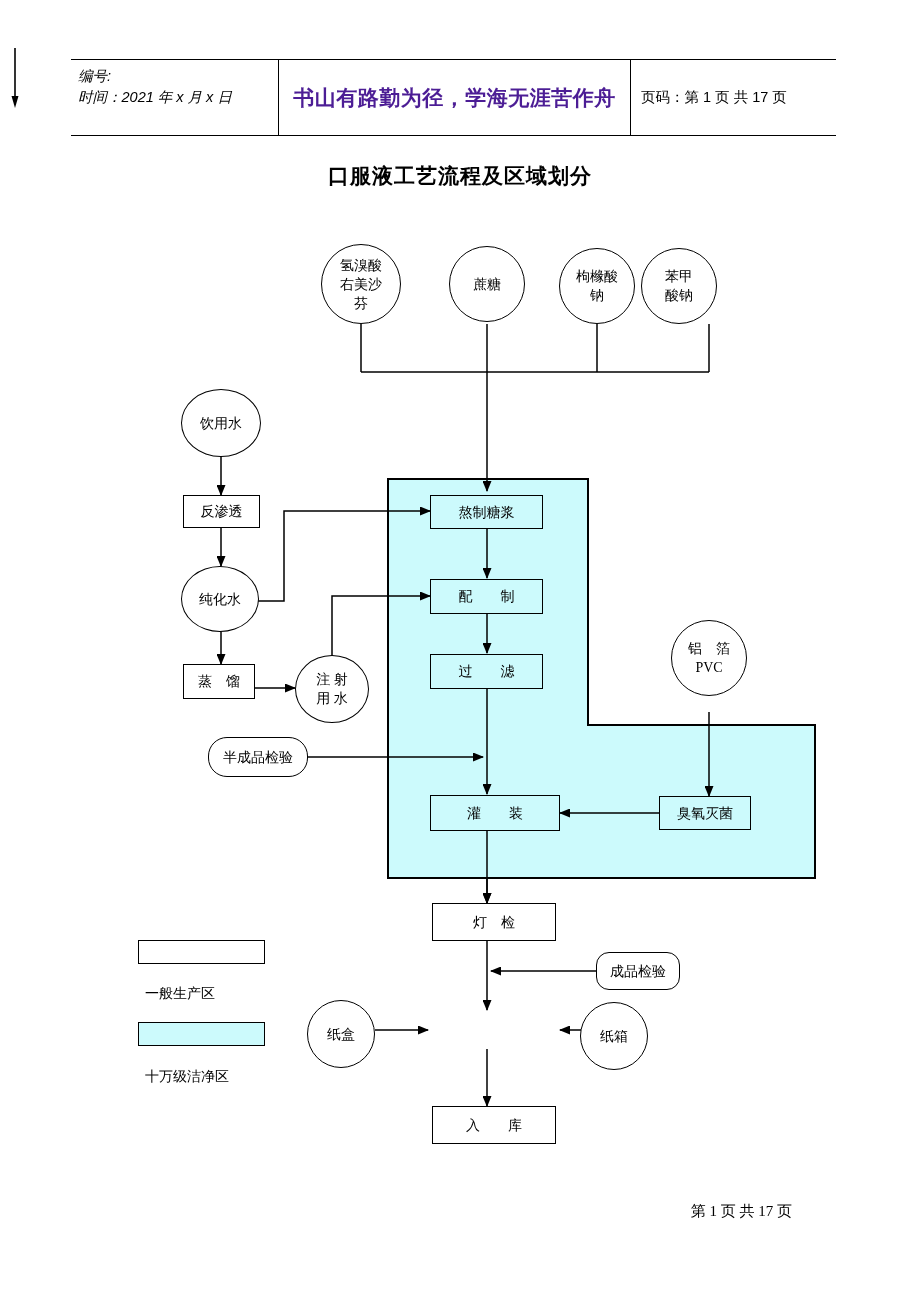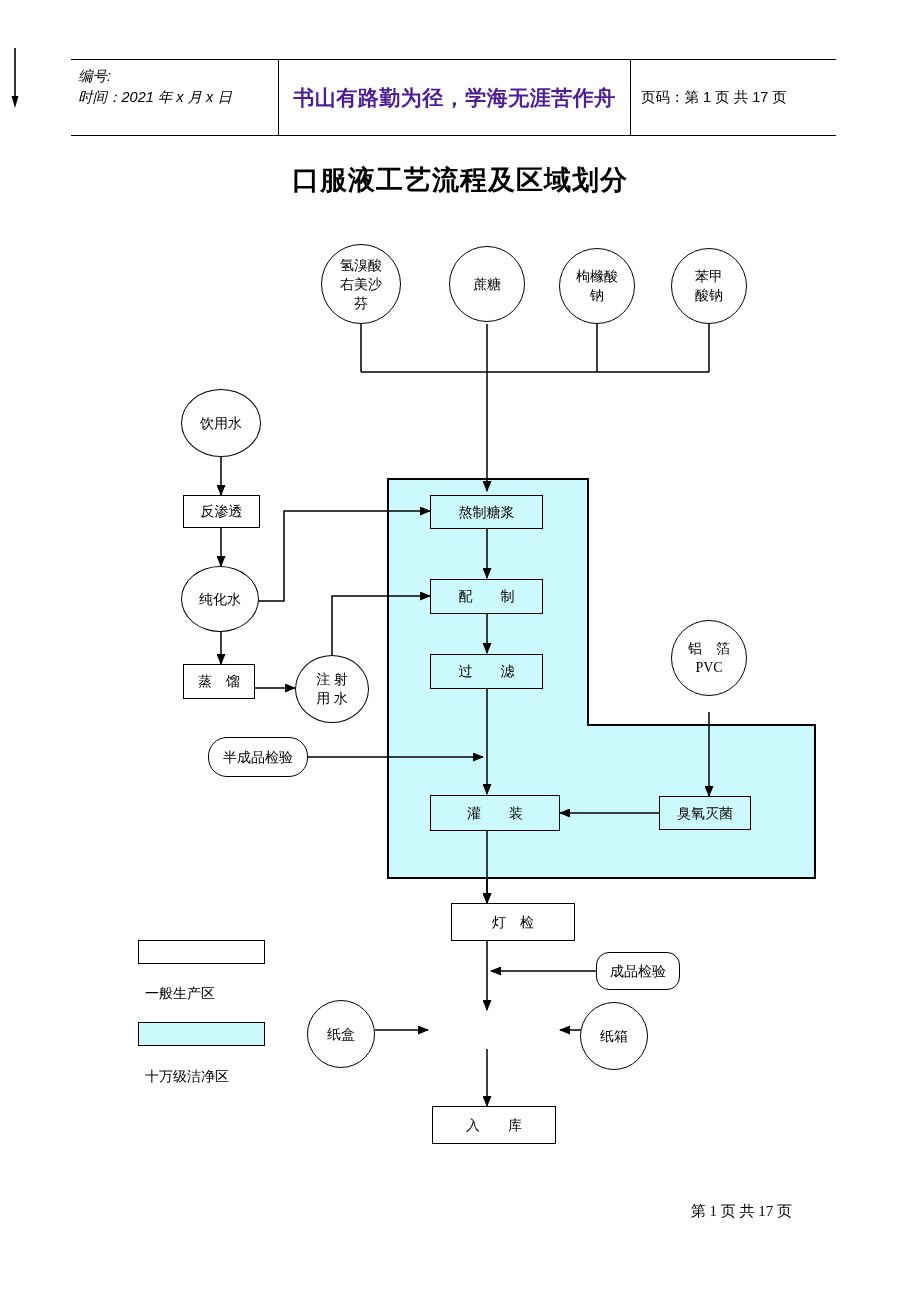--- a/index.html
+++ b/index.html
@@ -44,21 +44,21 @@
     white-space:nowrap;
     font-family:"Liberation Serif","DejaVu Serif",serif;
   }
   .hdr-page{font-size:14.5px;white-space:nowrap;}
   
   .margin-arrow{position:absolute;left:10px;top:48px;width:10px;height:60px;}
   
   .title{
     position:absolute; left:0; top:162px; width:920px;
     text-align:center;
-    font-size:27px;
+    font-size:21px;
     font-weight:bold;
     letter-spacing:1px;
     font-family:"Liberation Serif","DejaVu Serif",serif;
   }
   
   #svg{position:absolute;left:0;top:0;width:920px;height:1302px;}
   .node{
     position:absolute;
     box-sizing:border-box;
     border:1.4px solid #000;
@@ -180,40 +180,40 @@
       <line x1="487" y1="831" x2="487" y2="903" marker-end="url(#ah)"></line>
     </g>
   </svg>
 
   <div class="node circ" style="left:321px;top:244px;width:80px;height:80px;">氢溴酸
 右美沙
 芬</div>
   <div class="node circ" style="left:449px;top:246px;width:76px;height:76px;">蔗糖</div>
   <div class="node circ" style="left:559px;top:248px;width:76px;height:76px;">枸橼酸
 钠</div>
-  <div class="node circ" style="left:671px;top:248px;width:76px;height:76px;">苯甲
+  <div class="node circ" style="left:641px;top:248px;width:76px;height:76px;">苯甲
 酸钠</div>
 
   <div class="node circ" style="left:181px;top:389px;width:80px;height:68px;">饮用水</div>
   <div class="node" style="left:183px;top:495px;width:77px;height:33px;">反渗透</div>
   <div class="node circ" style="left:181px;top:566px;width:78px;height:66px;">纯化水</div>
   <div class="node" style="left:183px;top:664px;width:72px;height:35px;">蒸　馏</div>
   <div class="node circ" style="left:295px;top:655px;width:74px;height:68px;">注 射
 用 水</div>
 
   <div class="node clean" style="left:430px;top:495px;width:113px;height:34px;">熬制糖浆</div>
   <div class="node clean" style="left:430px;top:579px;width:113px;height:35px;">配　　制</div>
   <div class="node clean" style="left:430px;top:654px;width:113px;height:35px;">过　　滤</div>
   <div class="node round" style="left:208px;top:737px;width:100px;height:40px;border-radius:19px;">半成品检验</div>
   <div class="node clean" style="left:430px;top:795px;width:130px;height:36px;">灌　　装</div>
   <div class="node clean" style="left:659px;top:796px;width:92px;height:34px;">臭氧灭菌</div>
   <div class="node circ" style="left:671px;top:620px;width:76px;height:76px;">铝　箔
 PVC</div>
 
-  <div class="node" style="left:432px;top:903px;width:124px;height:38px;margin-left:19px;">灯　检</div>
+  <div class="node" style="left:432px;top:903px;width:124px;height:38px;">灯　检</div>
   <div class="node round" style="left:596px;top:952px;width:84px;height:38px;">成品检验</div>
   <div class="node circ" style="left:307px;top:1000px;width:68px;height:68px;">纸盒</div>
   <div class="node circ" style="left:580px;top:1002px;width:68px;height:68px;">纸箱</div>
   <div class="node" style="left:432px;top:1106px;width:124px;height:38px;">入　　库</div>
 
   <div class="node" style="left:138px;top:940px;width:127px;height:24px;"></div>
   <div class="legend-lbl" style="left:145px;top:985px;">一般生产区</div>
   <div class="node clean" style="left:138px;top:1022px;width:127px;height:24px;"></div>
   <div class="legend-lbl" style="left:145px;top:1068px;">十万级洁净区</div>
 

